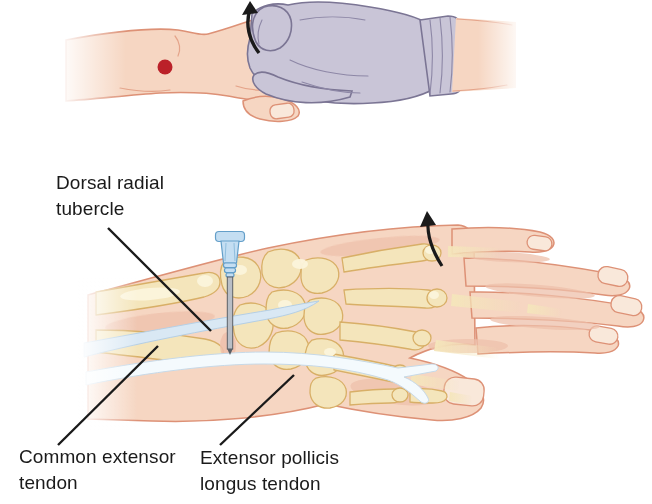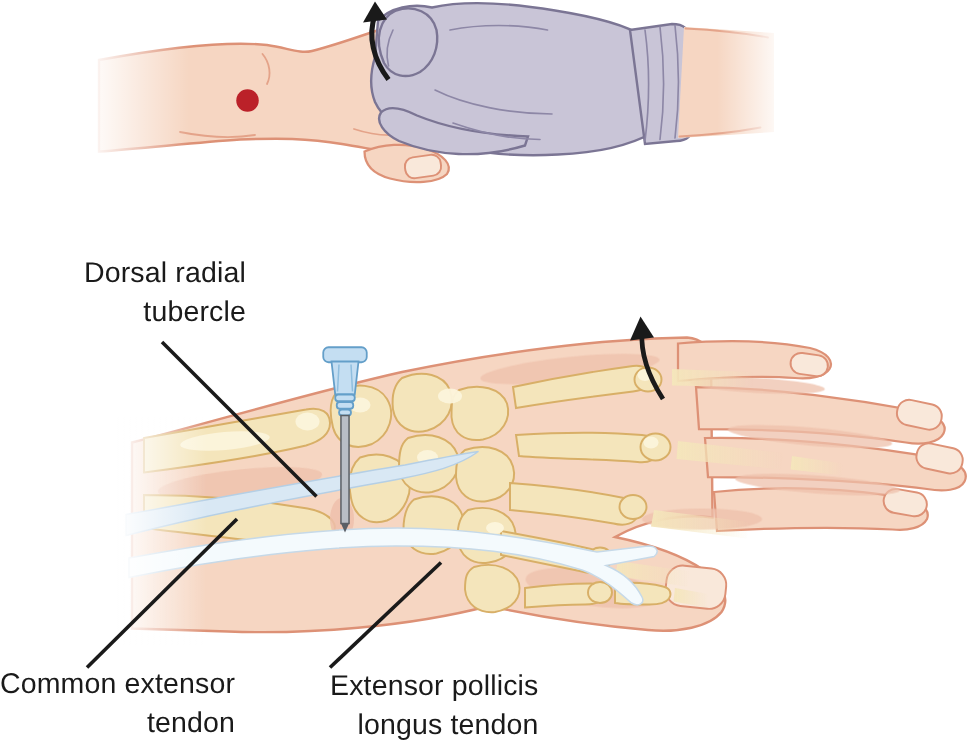--- a/index.html
+++ b/index.html
@@ -1,20 +1,19 @@
 <!DOCTYPE html>
 <html style="--c-background: #ffffff; --c-ink: #1a1a1a; --c-skin: #f6d6c2; --c-skin-shade: #eec0ab; --c-skin-outline: #dd9176; --c-nail: #f9e8da; --c-glove: #c9c5d7; --c-glove-outline: #7b7594; --c-glove-fold: #8d87a6; --c-bone: #f4e5bb; --c-bone-outline: #d8af67; --c-bone-highlight: #fcf5dc; --c-tendon-blue: #d9e8f4; --c-tendon-blue-outline: #b5cfe5; --c-tendon-white: #f4fafd; --c-tendon-white-outline: #c6d9e8; --c-needle-hub: #c4def2; --c-needle-hub-outline: #649fc9; --c-needle-shaft: #b9bec6; --c-needle-shaft-outline: #5a5f66; --c-marker-red: #bb2129;"><head>
 <meta charset="utf-8">
 <style>
   html,body{margin:0;padding:0;background:#fff;}
   .stage{
     position:relative;width:652px;height:504px;overflow:hidden;
     background:var(--c-background,#fff);
     font-family:"Liberation Sans",sans-serif;
-    text-align:right;
   }
   .stage svg{position:absolute;left:0;top:0;}
   .fig-label{
     position:absolute;color:var(--c-ink,#1a1a1a);
     font-size:19px;line-height:26px;white-space:pre-line;
     letter-spacing:.1px;
   }
   
   .skin{fill:var(--c-skin);}
   .skin-stroke{stroke:var(--c-skin-outline);}
@@ -236,19 +235,19 @@
       <path class="ink-line" stroke-width="2.4" d="M 58,445 L 158,346"></path>
       <path class="ink-line" stroke-width="2.4" d="M 220,445 L 294,375"></path>
     </g>
   </g>
 </svg>
 
 <div class="fig-label" style="left:56px;top:170px;">Dorsal radial
 tubercle</div>
 
 
-<div class="fig-label" style="left:0;top:444px;">Common extensor
+<div class="fig-label" style="left:19px;top:444px;">Common extensor
 tendon</div>
 
-<div class="fig-label" style="left:220px;top:445px;">Extensor pollicis
+<div class="fig-label" style="left:200px;top:445px;">Extensor pollicis
 longus tendon</div>
 
 </div>
 
 </body></html>

